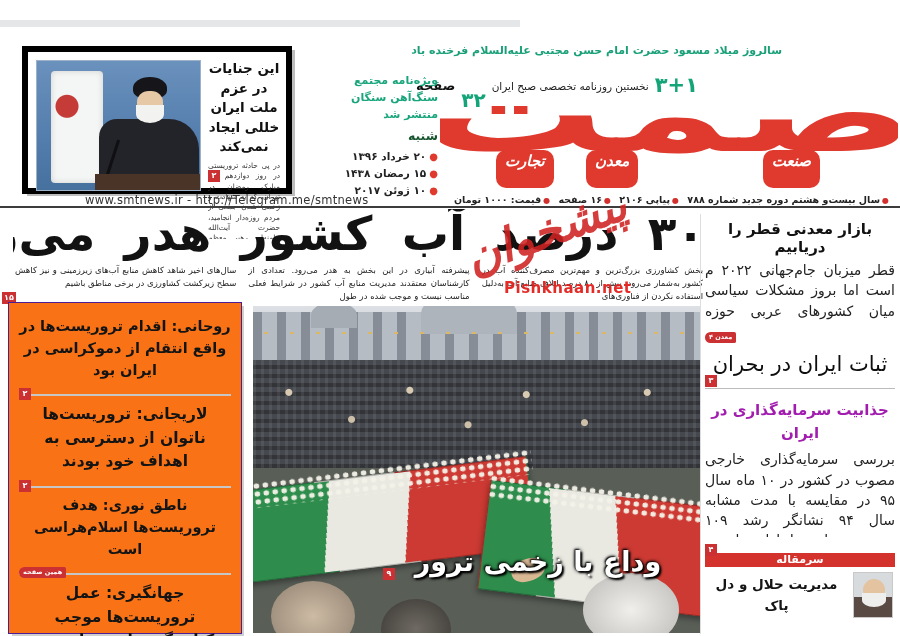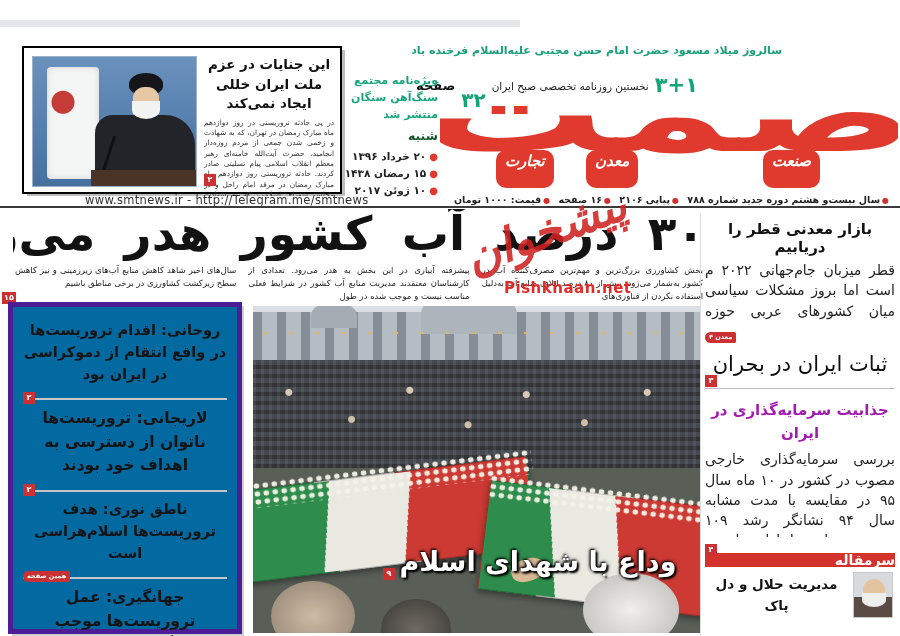--- a/index.html
+++ b/index.html
@@ -6,22 +6,22 @@
   html,body { background:#fff; }
   body { font-family:"DejaVu Sans", sans-serif; }
   #page { position:relative; width:900px; height:636px; background:#fff; overflow:hidden; margin:0 auto; }
 
   .rtl { direction:rtl; unicode-bidi:isolate; }
 
   
   .grayband { position:absolute; left:0; top:20px; width:520px; height:7px; background:#e4e6e8; }
 
   
-  .leader-box { position:absolute; left:22px; top:46px; width:320px; height:148px; background:#fff;
-    border:2px solid #000000; box-shadow:4px 3px 0 -1px #bdbdbd; }
+  .leader-box { position:absolute; left:22px; top:46px; width:270px; height:148px; background:#fff;
+    border:6px solid #000000; box-shadow:4px 3px 0 -1px #bdbdbd; }
   .kh-photo { position:absolute; left:8px; top:8px; width:165px; height:131px;
     background:linear-gradient(180deg,#6b91bd 0%,#557fae 55%,#46709e 100%); overflow:hidden; border:1px solid #9db2c8;}
   .kh-flag { position:absolute; left:14px; top:10px; width:52px; height:112px; background:#f4f6f5; border-radius:4px;
     box-shadow:inset 0 0 6px rgba(0,0,0,.15); }
   .kh-emblem { position:absolute; left:16px; top:30px; width:28px; height:34px;
     background:radial-gradient(circle at 50% 45%, #c43b37 0 11px, transparent 12px); }
   .kh-turban { position:absolute; left:96px; top:16px; width:34px; height:22px; background:#15151a; border-radius:50% 50% 40% 40%; }
   .kh-face { position:absolute; left:100px; top:30px; width:26px; height:24px; background:#e6c8a6; border-radius:45%; }
   .kh-beard { position:absolute; left:99px; top:44px; width:28px; height:18px; background:#f2f2f0; border-radius:0 0 50% 50%; }
   .kh-robe { position:absolute; left:62px; top:58px; width:100px; height:75px; background:#23242a; border-radius:18px 30px 0 0; }
@@ -105,22 +105,22 @@
   .fl2 { left:235px; top:182px; width:230px; height:24px; transform:rotate(7deg); }
   .ph-head1 { position:absolute; left:18px; bottom:-18px; width:84px; height:70px; background:radial-gradient(#cdbba4,#8f8070); border-radius:50%; }
   .ph-head2 { position:absolute; left:128px; bottom:-26px; width:70px; height:60px; background:radial-gradient(#6f6a63,#3a3834); border-radius:50%; }
   .ph-head3 { position:absolute; right:22px; bottom:-14px; width:96px; height:74px; background:radial-gradient(#f0efec,#b9b8b4); border-radius:50%; }
   .ph-hand { position:absolute; left:258px; bottom:52px; width:34px; height:22px; background:#d9b894; border-radius:45%; transform:rotate(-18deg); }
   .caption { position:absolute; left:128px; right:6px; top:240px; direction:rtl; text-align:center; color:#fff;
     font-size:27px; font-weight:bold; text-shadow:0 0 4px #000, 2px 2px 2px #000, -1px -1px 2px #000; }
   .cap-ref { position:absolute; left:130px; top:262px; }
 
   
-  .left-col { position:absolute; left:8px; top:302px; width:234px; height:332px; background:#0369a1;
-    border:5px solid #4c1d95; box-shadow:3px 3px 0 -1px #cfcfcf; direction:rtl; padding:6px 8px 0; }
+  .left-col { position:absolute; left:8px; top:302px; width:234px; height:332px; background:#f97316;
+    border:1px solid #4c1d95; box-shadow:3px 3px 0 -1px #cfcfcf; direction:rtl; padding:6px 8px 0; }
   .ls-item { position:relative; text-align:center; color:#141414; line-height:1.5; padding:7px 2px 13px; overflow:hidden; }
   .ls-item .t1 { font-size:14.5px; font-weight:bold; }
   .ls-item .t2 { font-size:15.5px; font-weight:bold; }
   .ls-rule { position:relative; border-bottom:2px solid #c6c6c6; margin:0 2px; }
   .ls-rule .refbox { position:absolute; left:0; top:-6px; }
   .tagchip { display:inline-block; background:#cb3032; color:#fff; font-size:6.5px; font-weight:bold;
     padding:1px 4px 2px; border-radius:6px 2px 2px 6px; }
   .ls-rule .tagchip { position:absolute; left:0; top:-6px; }
 
   
@@ -129,21 +129,21 @@
   .rc-title1 { font-size:15px; font-weight:bold; color:#111; text-align:center; padding-top:8px; }
   .rc-body { font-size:14px; color:#222; text-align:justify; line-height:1.45; margin-top:4px; overflow:hidden; }
   .rc-b1 { height:62px; }
   .rc-tag { text-align:left; margin-top:2px; }
   .rc-title2 { font-size:21px; font-weight:400; color:#0e0e0e; text-align:center; line-height:1.3; margin-top:8px; }
   .rc-rule { position:relative; border-bottom:1.5px solid #bbb; margin:10px 0 0; }
   .rc-rule .refbox { position:absolute; left:0; top:-13px; }
   .rc-title3 { font-size:15px; font-weight:bold; color:#a21caf; text-align:center; line-height:1.5; margin-top:10px; }
   .rc-b2 { height:88px; margin-top:5px; }
   .rc-ref4 { text-align:left; height:13px; }
-  .rc-bar { background:#d4322d; color:#fff; font-size:14px; font-weight:bold; text-align:right;
+  .rc-bar { background:#d4322d; color:#fff; font-size:11px; font-weight:bold; text-align:center;
     height:14px; line-height:14px; margin-top:3px; }
   .rc-card { position:relative; display:flex; direction:rtl; align-items:center; gap:7px; padding:5px 2px 10px; }
   .portrait { width:40px; height:46px; flex:0 0 40px; border:1px solid #c9c9c9; position:relative; overflow:hidden; }
   .po1 { background:linear-gradient(#d8dbde 55%, #5a4a44 55%); }
   .po1::before { content:""; position:absolute; left:9px; top:6px; width:22px; height:22px; background:#e3c3a0; border-radius:50%; }
   .po1::after { content:""; position:absolute; left:8px; top:20px; width:24px; height:14px; background:#eeeeec; border-radius:0 0 50% 50%; }
   .card-title { flex:1; font-size:13.5px; font-weight:bold; color:#151515; text-align:center; line-height:1.6; }
 </style>
 </head>
 <body>
@@ -231,21 +231,21 @@
     <div class="ph-lights"></div>
     <div class="ph-crowd"></div>
     <div class="coffin coffin1"></div>
     <div class="coffin coffin2"></div>
     <div class="flowers fl1"></div>
     <div class="flowers fl2"></div>
     <div class="ph-hand"></div>
     <div class="ph-head1"></div>
     <div class="ph-head2"></div>
     <div class="ph-head3"></div>
-    <div class="caption">وداع با شهدای اسلام</div>
+    <div class="caption">وداع با زخمی ترور</div>
     <span class="refbox cap-ref">۹</span>
   </div>
 
   <div class="left-col">
     <div class="ls-item">
       <div class="t1">روحانی: اقدام تروریست‌ها در واقع انتقام از دموکراسی در ایران بود</div>
     </div>
     <div class="ls-rule">
       <span class="refbox">۲</span>
     </div>

